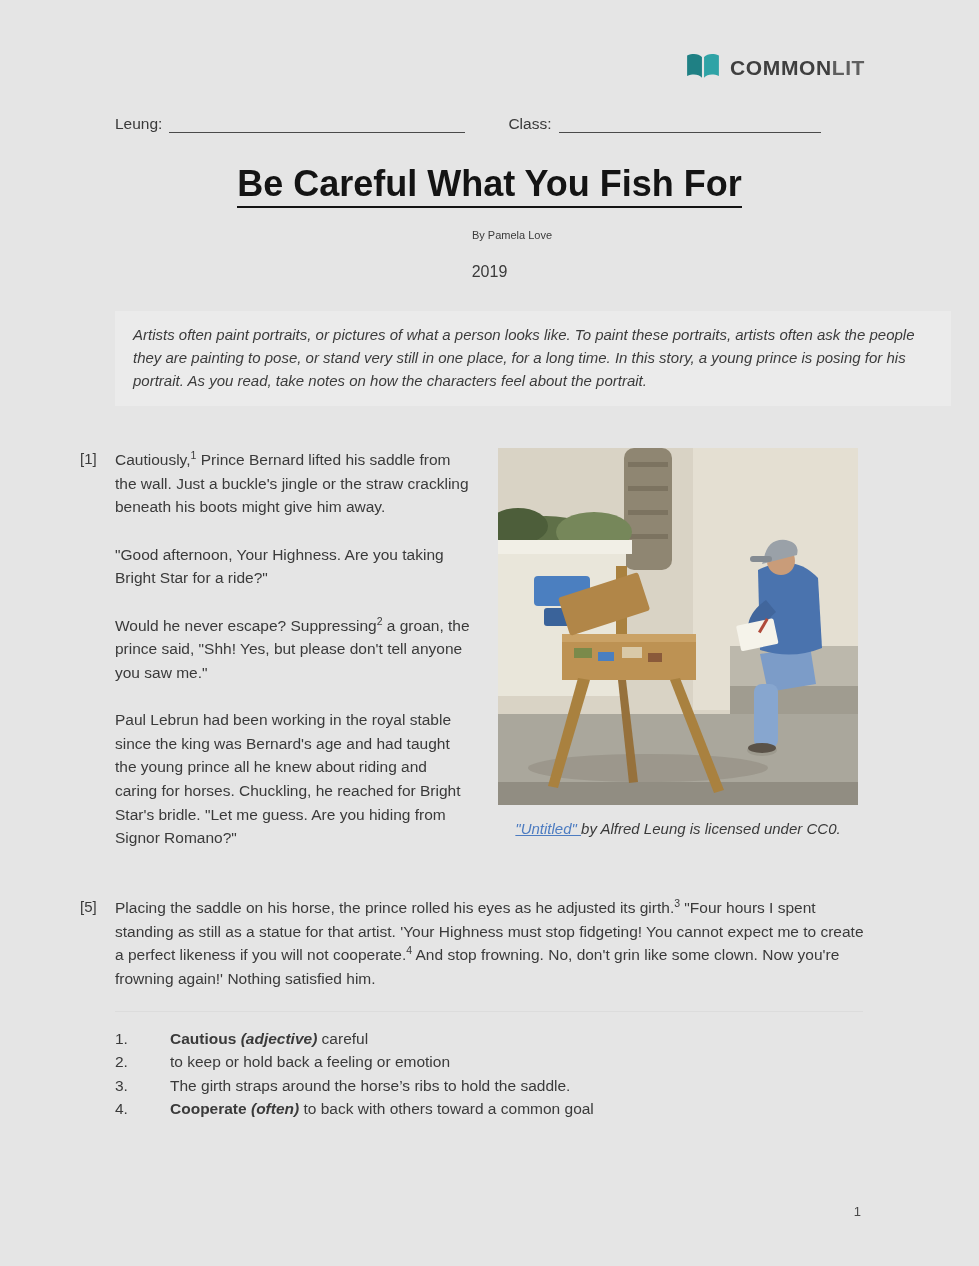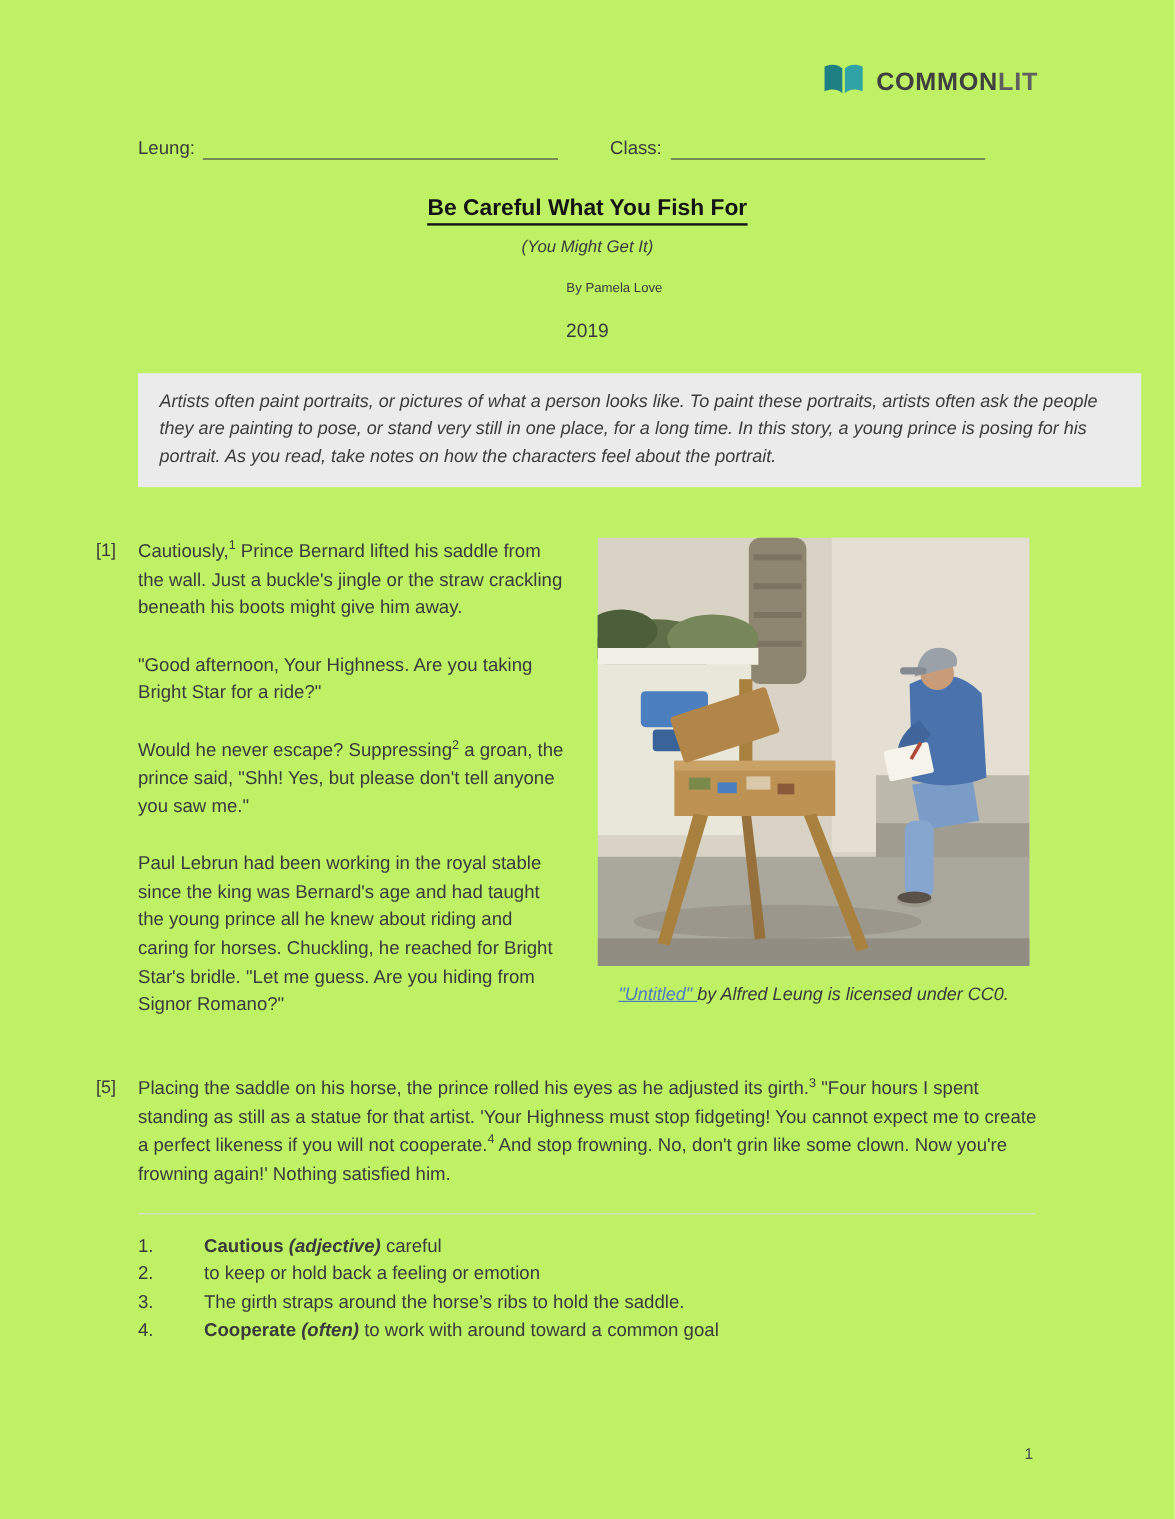--- a/index.html
+++ b/index.html
@@ -2,21 +2,21 @@
 <html><head>
 <meta charset="utf-8">
 <style>
   * { box-sizing: border-box; }
   html,body { margin:0; padding:0; background:#ffffff; }
   .page {
     position: relative;
     width: 979px;
     height: 1266px;
     margin: 0 auto;
-    background: #bef264;
+    background: #e5e5e5;
     font-family: "Liberation Sans", sans-serif;
     color: #3a3a3a;
     overflow: hidden;
   }
 
   
   .logo {
     position: absolute;
     top: 52px;
     right: 114px;
@@ -45,21 +45,21 @@
   
   .title-block {
     position: absolute;
     top: 163px;
     left: 0;
     width: 100%;
     text-align: center;
   }
   .doc-title {
     display: inline-block;
-    font-size: 19px;
+    font-size: 36px;
     font-weight: 700;
     color: #141414;
     border-bottom: 2.5px solid #141414;
     padding-bottom: 1px;
     margin: 0;
   }
   .doc-subtitle { margin-top: 9px; font-size: 14px; font-style: italic; color: #3a3a3a; }
   .byline { margin-top: 21px; font-size: 11px; color: #3a3a3a; margin-left: 45px; }
   .year { margin-top: 22px; font-size: 16px; color: #3a3a3a; }
 
@@ -158,21 +158,20 @@
 
   <div class="form-row">
     <span>Leung:</span>
     <span class="blank name-blank"></span>
     <span class="class-label">Class:</span>
     <span class="blank class-blank"></span>
   </div>
 
   <div class="title-block">
     <h1 class="doc-title">Be Careful What You Fish For</h1>
-    <div class="doc-subtitle">(You Might Get It)</div>
     <div class="byline">By Pamela Love</div>
     <div class="year">2019</div>
   </div>
 
   <div class="intro-box">Artists often paint portraits, or pictures of what a person looks like. To paint these portraits, artists often ask the people they are painting to pose, or stand very still in one place, for a long time. In this story, a young prince is posing for his portrait. As you read, take notes on how the characters feel about the portrait.</div>
 
   <div class="story">
     <div class="marker-col">[1]</div>
     <div class="text-col">
       <p><span>Cautiously,</span><sup>1</sup><span> Prince Bernard lifted his saddle from the wall. Just a buckle's jingle or the straw crackling beneath his boots might give him away.</span></p>
@@ -249,19 +248,19 @@
     <div class="fn">
       <span class="fn-num">2.</span>
       <span><span class="fn-term"></span><span class="fn-pos"></span><span>to keep or hold back a feeling or emotion</span></span>
     </div>
     <div class="fn">
       <span class="fn-num">3.</span>
       <span><span class="fn-term"></span><span class="fn-pos"></span><span>The girth straps around the horse’s ribs to hold the saddle.</span></span>
     </div>
     <div class="fn">
       <span class="fn-num">4.</span>
-      <span><span class="fn-term">Cooperate </span><span class="fn-pos">(often)</span><span> to work with around toward a common goal</span></span>
+      <span><span class="fn-term">Cooperate </span><span class="fn-pos">(often)</span><span> to back with others toward a common goal</span></span>
     </div>
   </div>
 
   <div class="page-number">1</div>
 
 </div>
 
 </body></html>

